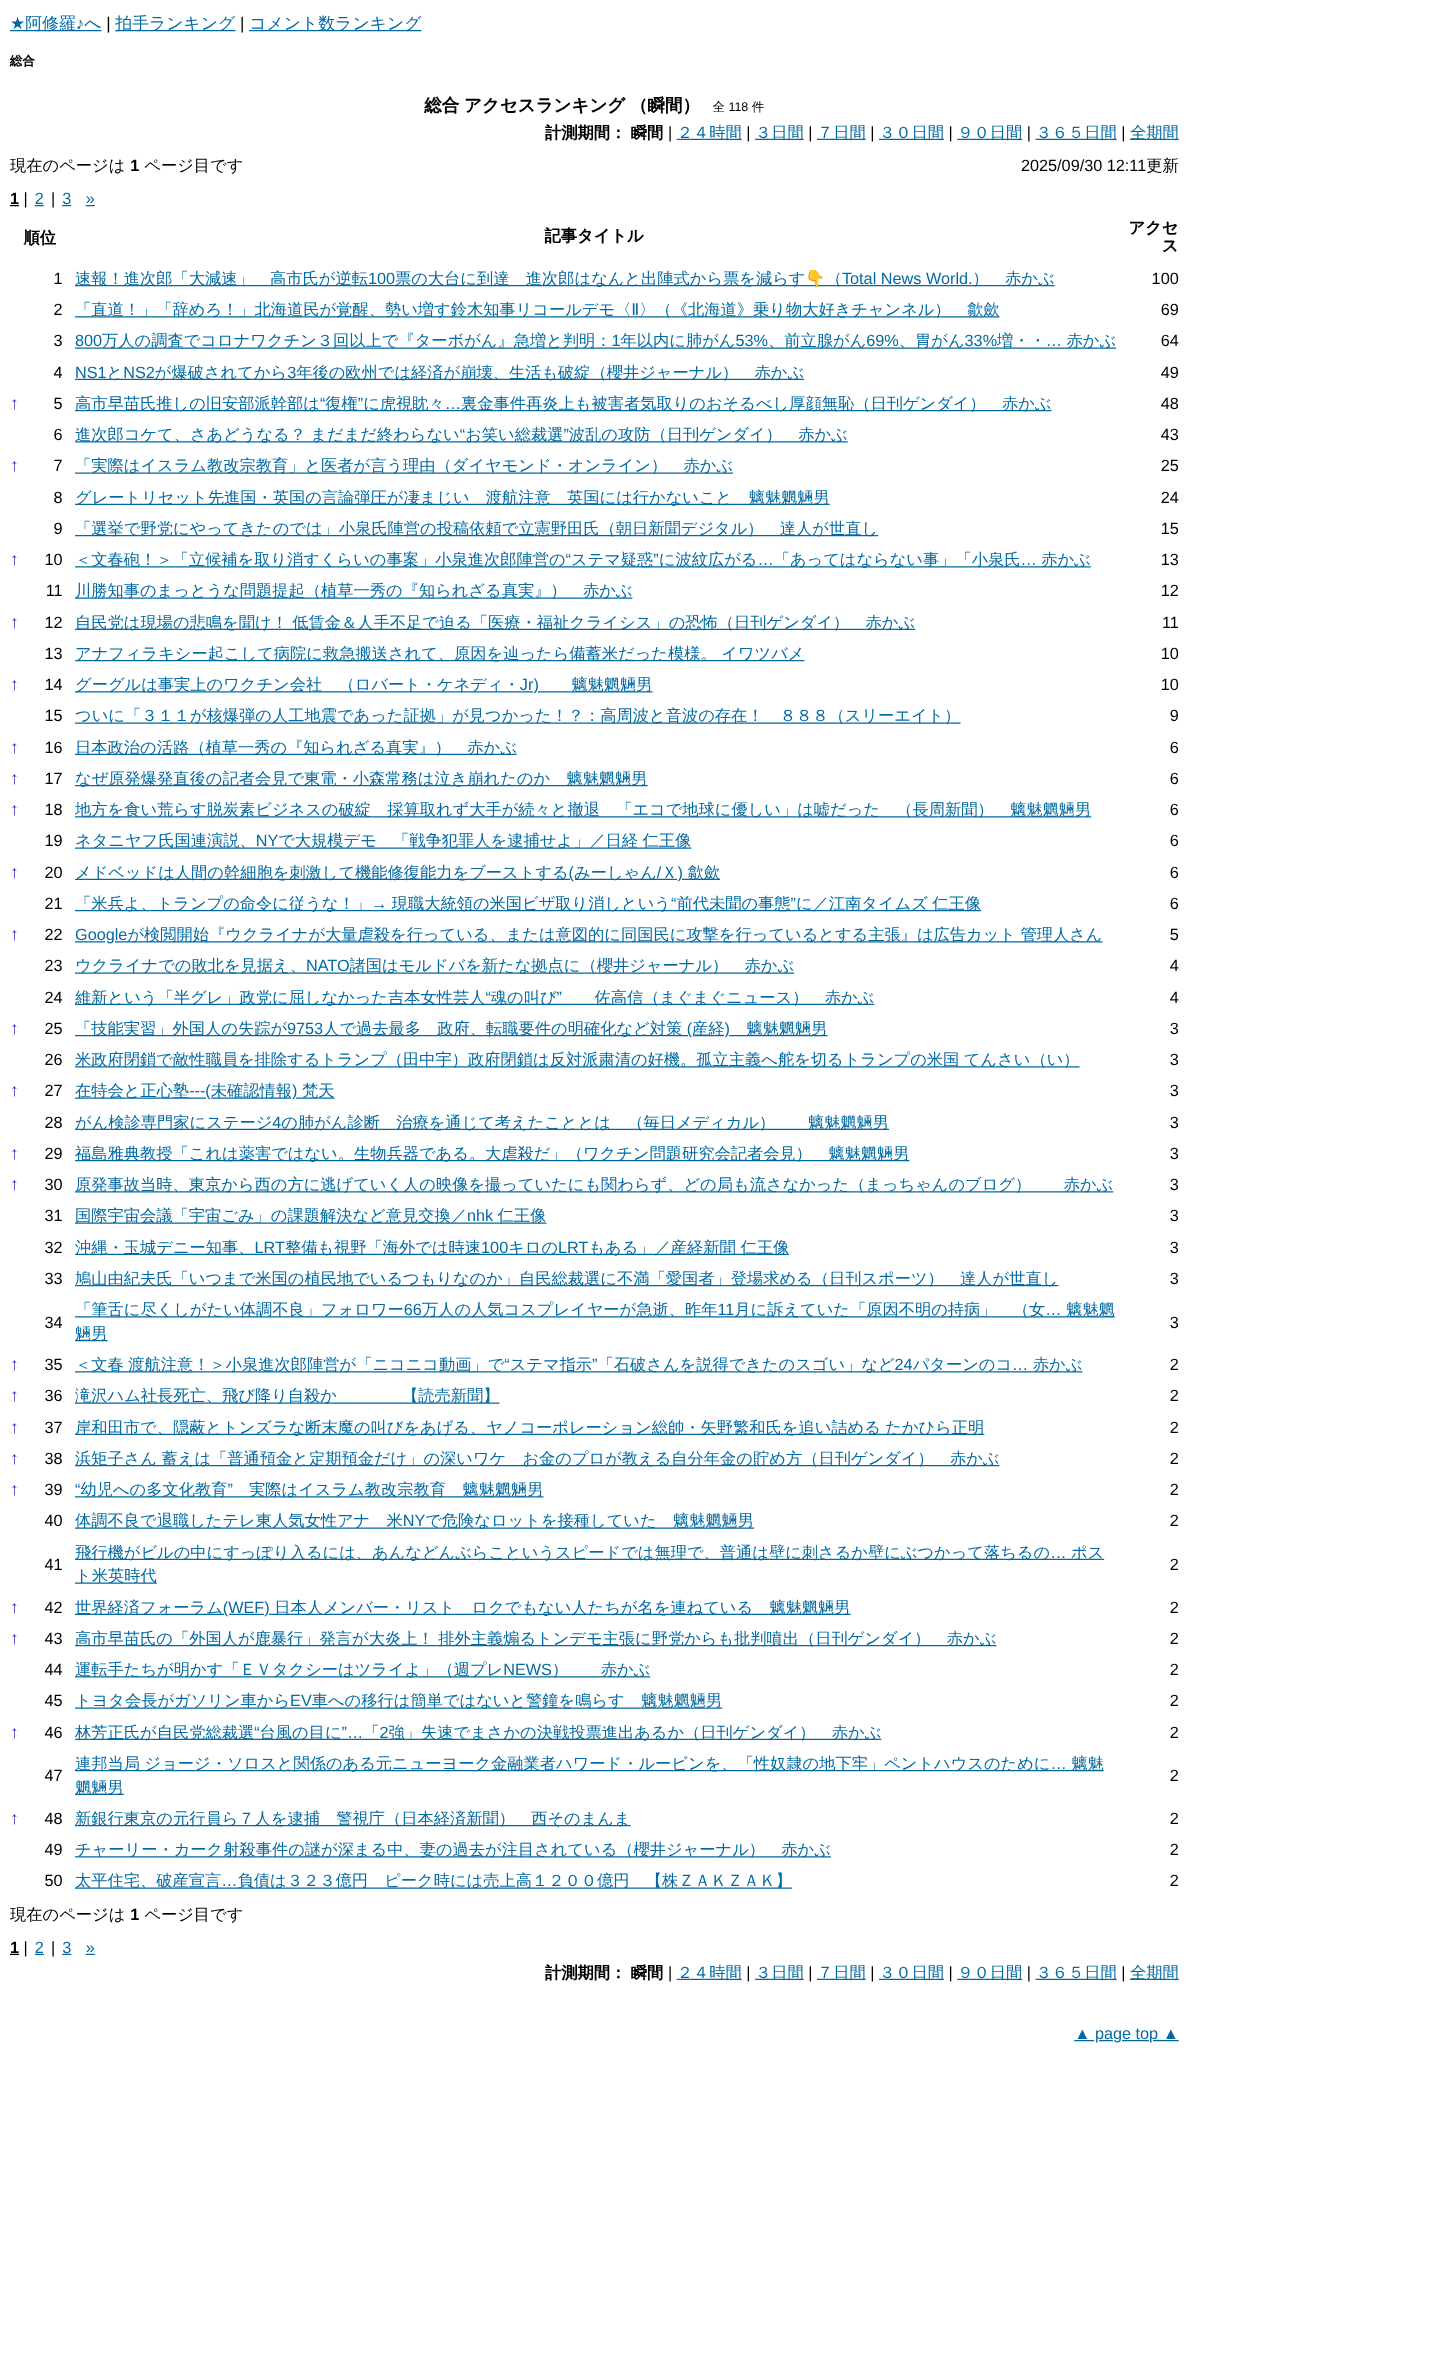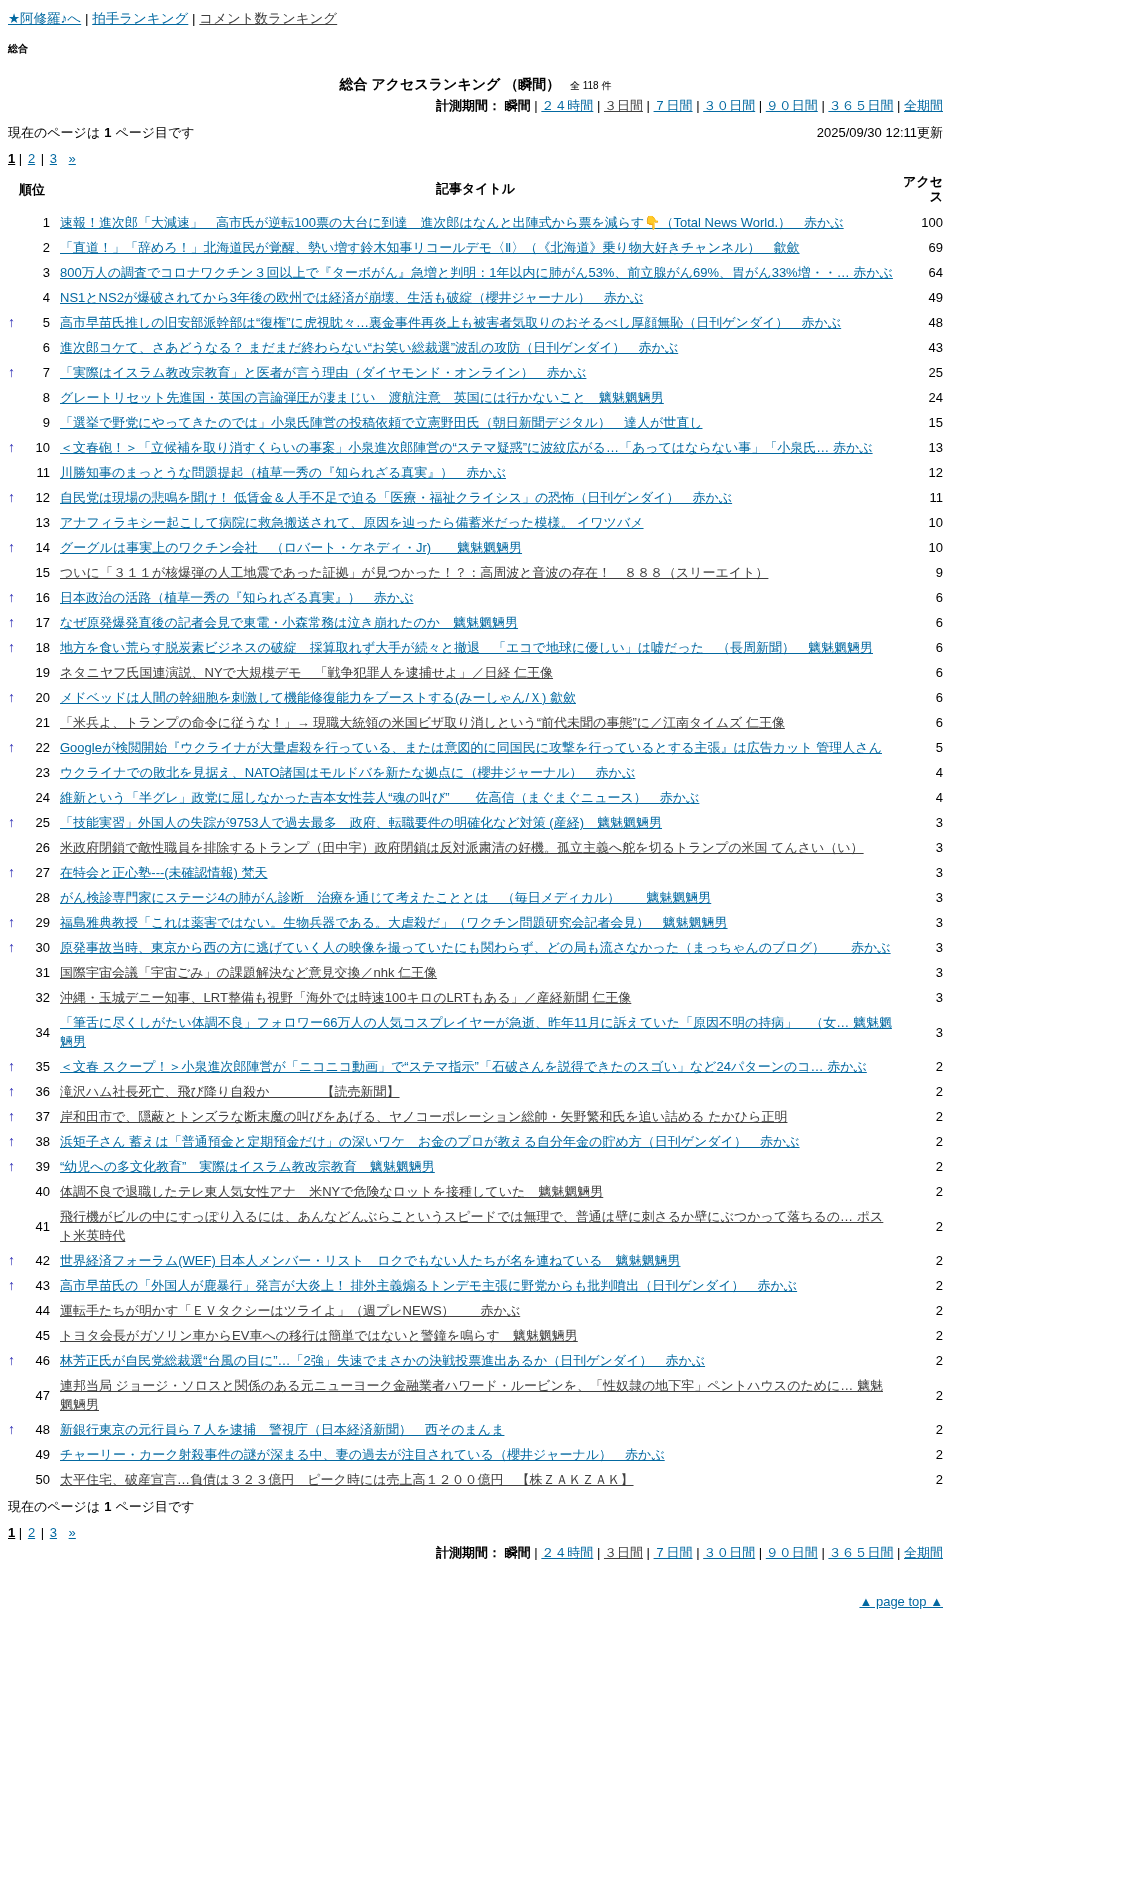--- a/index.html
+++ b/index.html
@@ -4,21 +4,21 @@
 <style>
   html,body{margin:0;padding:0;background:#fff;}
   body{
     width:1145px;height:1888px;overflow:hidden;box-sizing:border-box;
     font-family:"Liberation Sans","DejaVu Sans",sans-serif;
     font-size:13px;color:#000;
   }
   .content{width:935px;margin-left:8px;padding-top:10px;}
   a{text-decoration:underline;cursor:pointer;}
   a.v{color:#0369a1;}
-  a.b{color:#404040;}
+  a.b{color:#0369a1;}
   .sep{color:#000;}
   .topnav{margin-bottom:14px;font-size:13.5px;}
   .cat{font-size:10px;font-weight:bold;margin-bottom:20px;}
   .title-line{text-align:center;margin-bottom:3px;}
   .title-main{font-weight:bold;font-size:14px;}
   .title-count{font-size:10px;margin-left:6px;}
   .period-line{text-align:right;line-height:18px;}
   .period-label,.period-current{font-weight:bold;}
   .info-line{display:flex;justify-content:space-between;margin-top:9px;}
   .page-num{font-weight:bold;margin:0 4px;}
@@ -276,28 +276,34 @@
           <td class="acc">3</td>
         </tr>
         <tr>
           <td class="up"></td>
           <td class="rank">32</td>
           <td class="ttl"><a href="#" class="b">沖縄・玉城デニー知事、LRT整備も視野「海外では時速100キロのLRTもある」／産経新聞 仁王像</a></td>
           <td class="acc">3</td>
         </tr>
         <tr>
           <td class="up"></td>
+          <td class="rank">33</td>
+          <td class="ttl"><a href="#" class="v">鳩山由紀夫氏「いつまで米国の植民地でいるつもりなのか」自民総裁選に不満「愛国者」登場求める（日刊スポーツ）　達人が世直し</a></td>
+          <td class="acc">3</td>
+        </tr>
+        <tr>
+          <td class="up"></td>
           <td class="rank">34</td>
           <td class="ttl"><a href="#" class="v">「筆舌に尽くしがたい体調不良」フォロワー66万人の人気コスプレイヤーが急逝、昨年11月に訴えていた「原因不明の持病」　（女… 魑魅魍魎男</a></td>
           <td class="acc">3</td>
         </tr>
         <tr>
           <td class="up">↑</td>
           <td class="rank">35</td>
-          <td class="ttl"><a href="#" class="v">＜文春 スクープ！＞小泉進次郎陣営が「ニコニコ動画」で“ステマ指示”「石破さんを説得できたのスゴい」など24パターンのコ… 赤かぶ</a></td>
+          <td class="ttl"><a href="#" class="v">＜文春 渡航注意！＞小泉進次郎陣営が「ニコニコ動画」で“ステマ指示”「石破さんを説得できたのスゴい」など24パターンのコ… 赤かぶ</a></td>
           <td class="acc">2</td>
         </tr>
         <tr>
           <td class="up">↑</td>
           <td class="rank">36</td>
           <td class="ttl"><a href="#" class="b">滝沢ハム社長死亡、飛び降り自殺か　　　　【読売新聞】</a></td>
           <td class="acc">2</td>
         </tr>
         <tr>
           <td class="up">↑</td>

